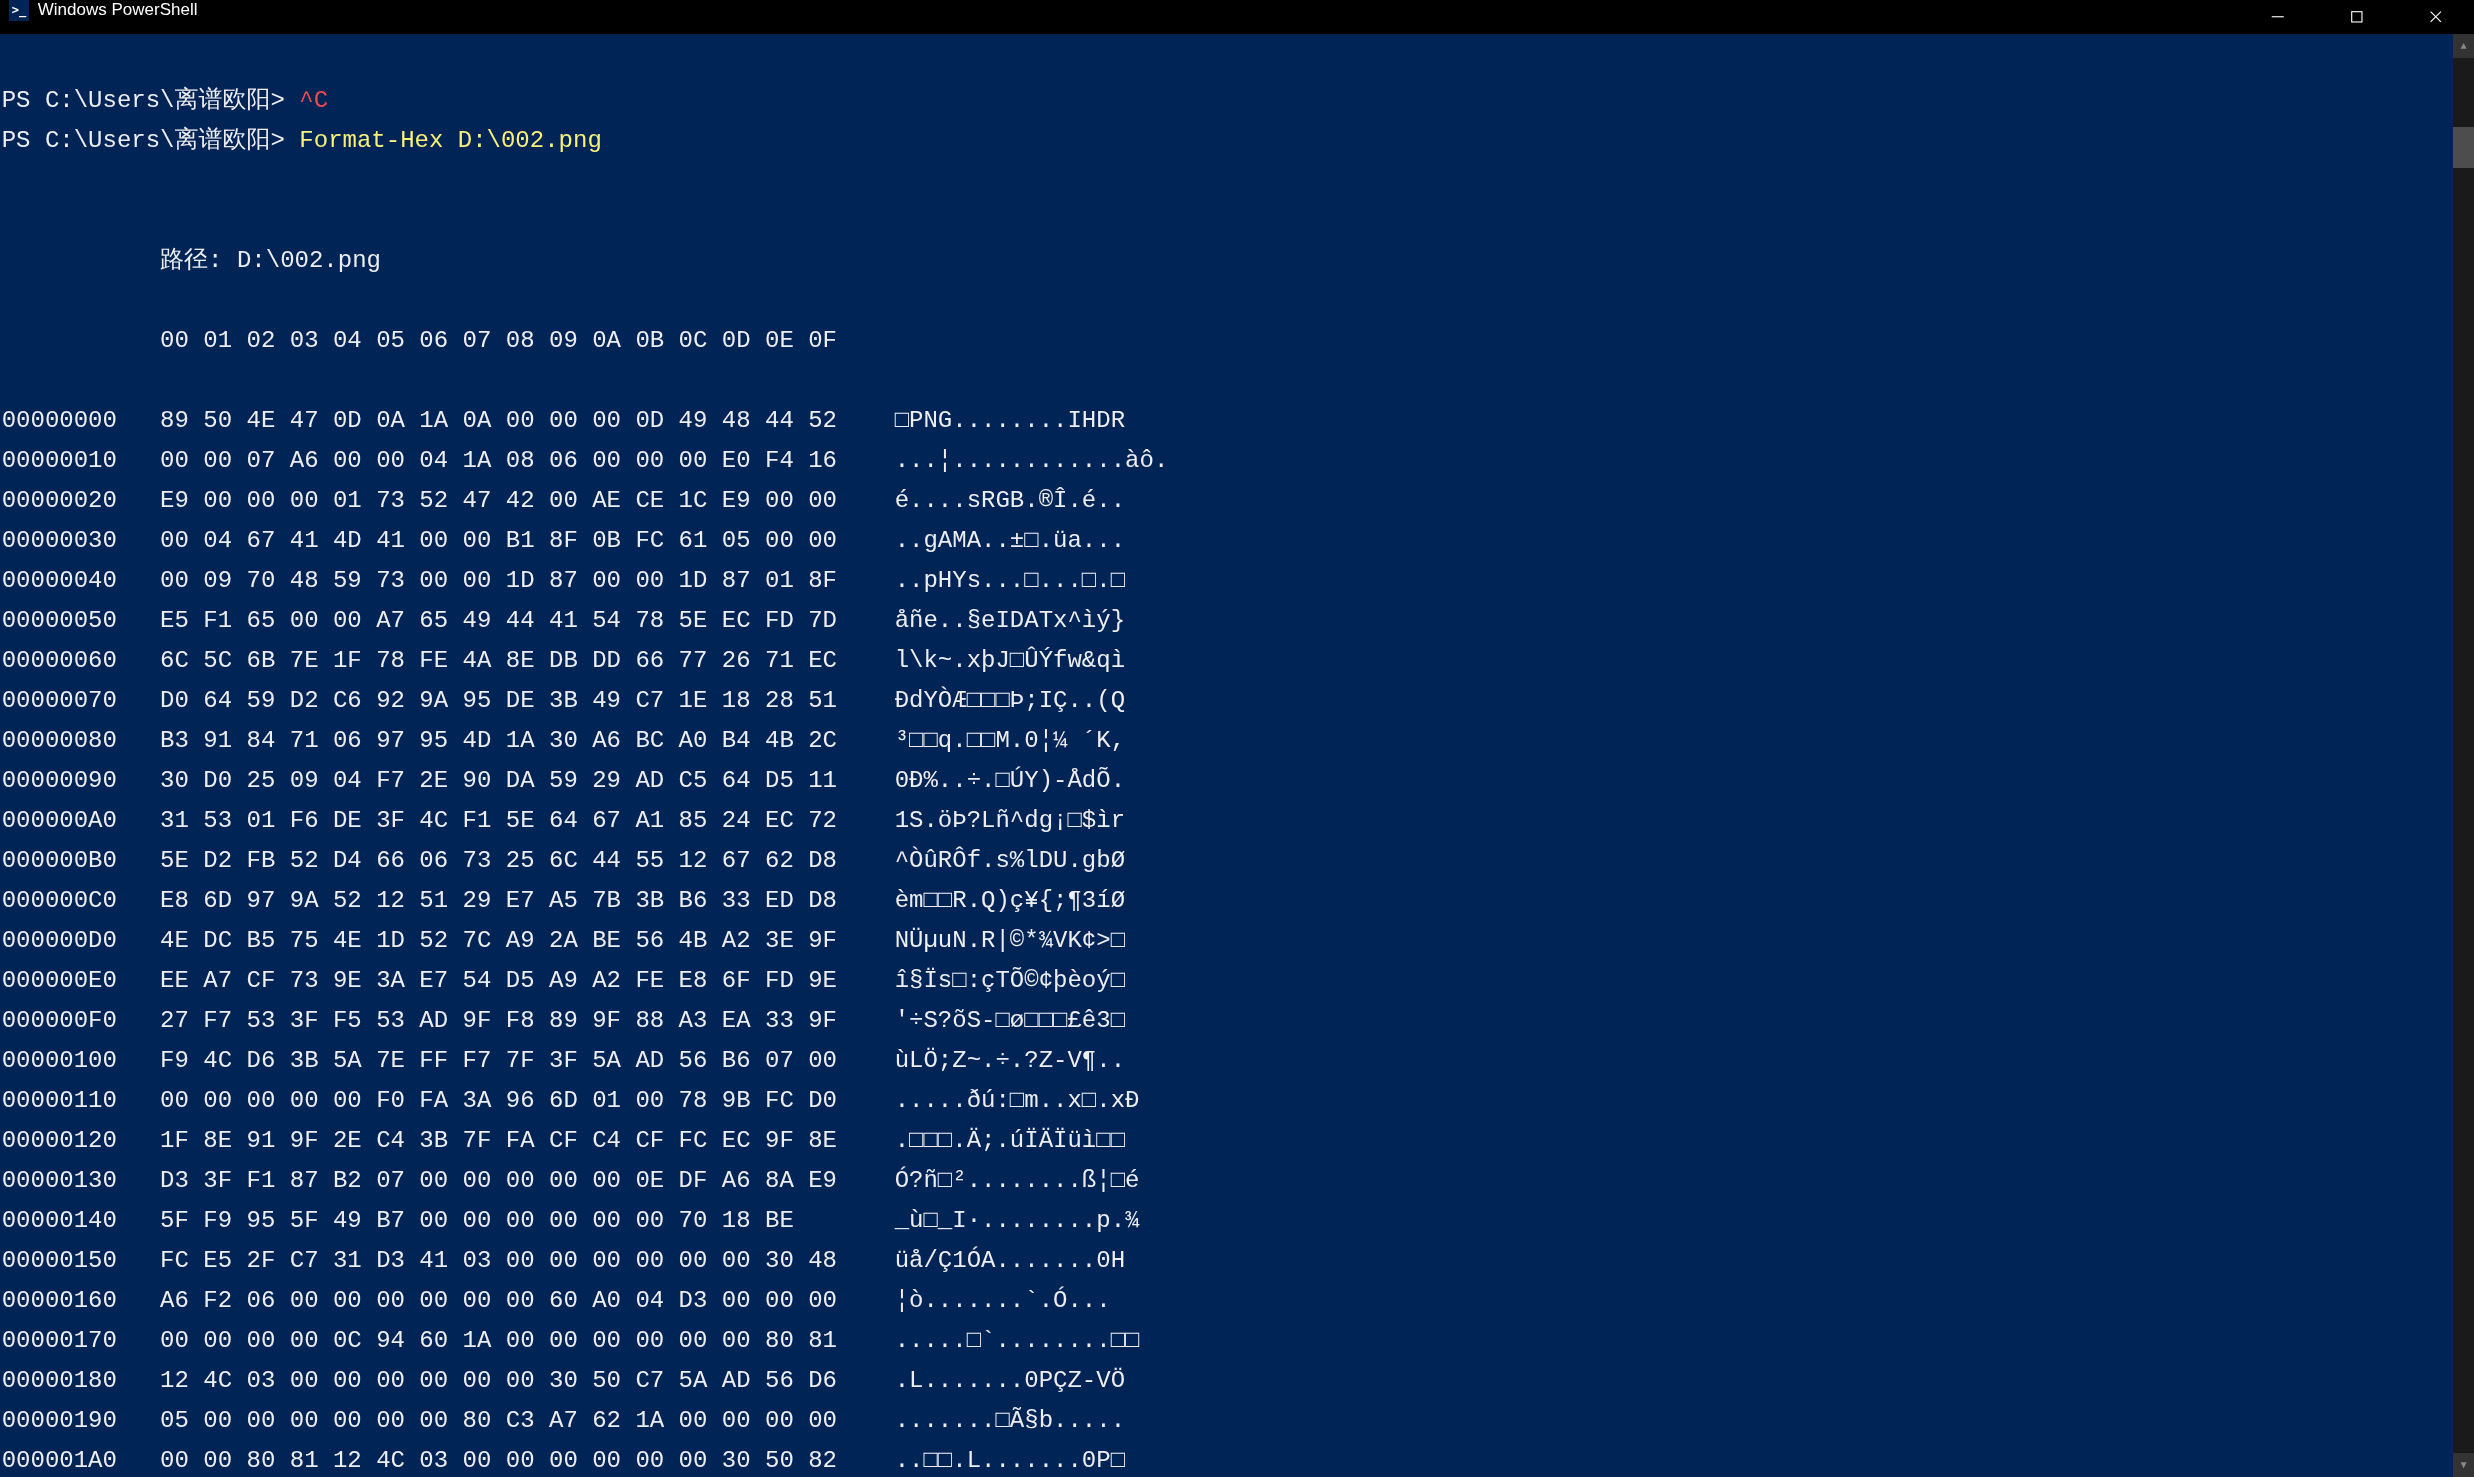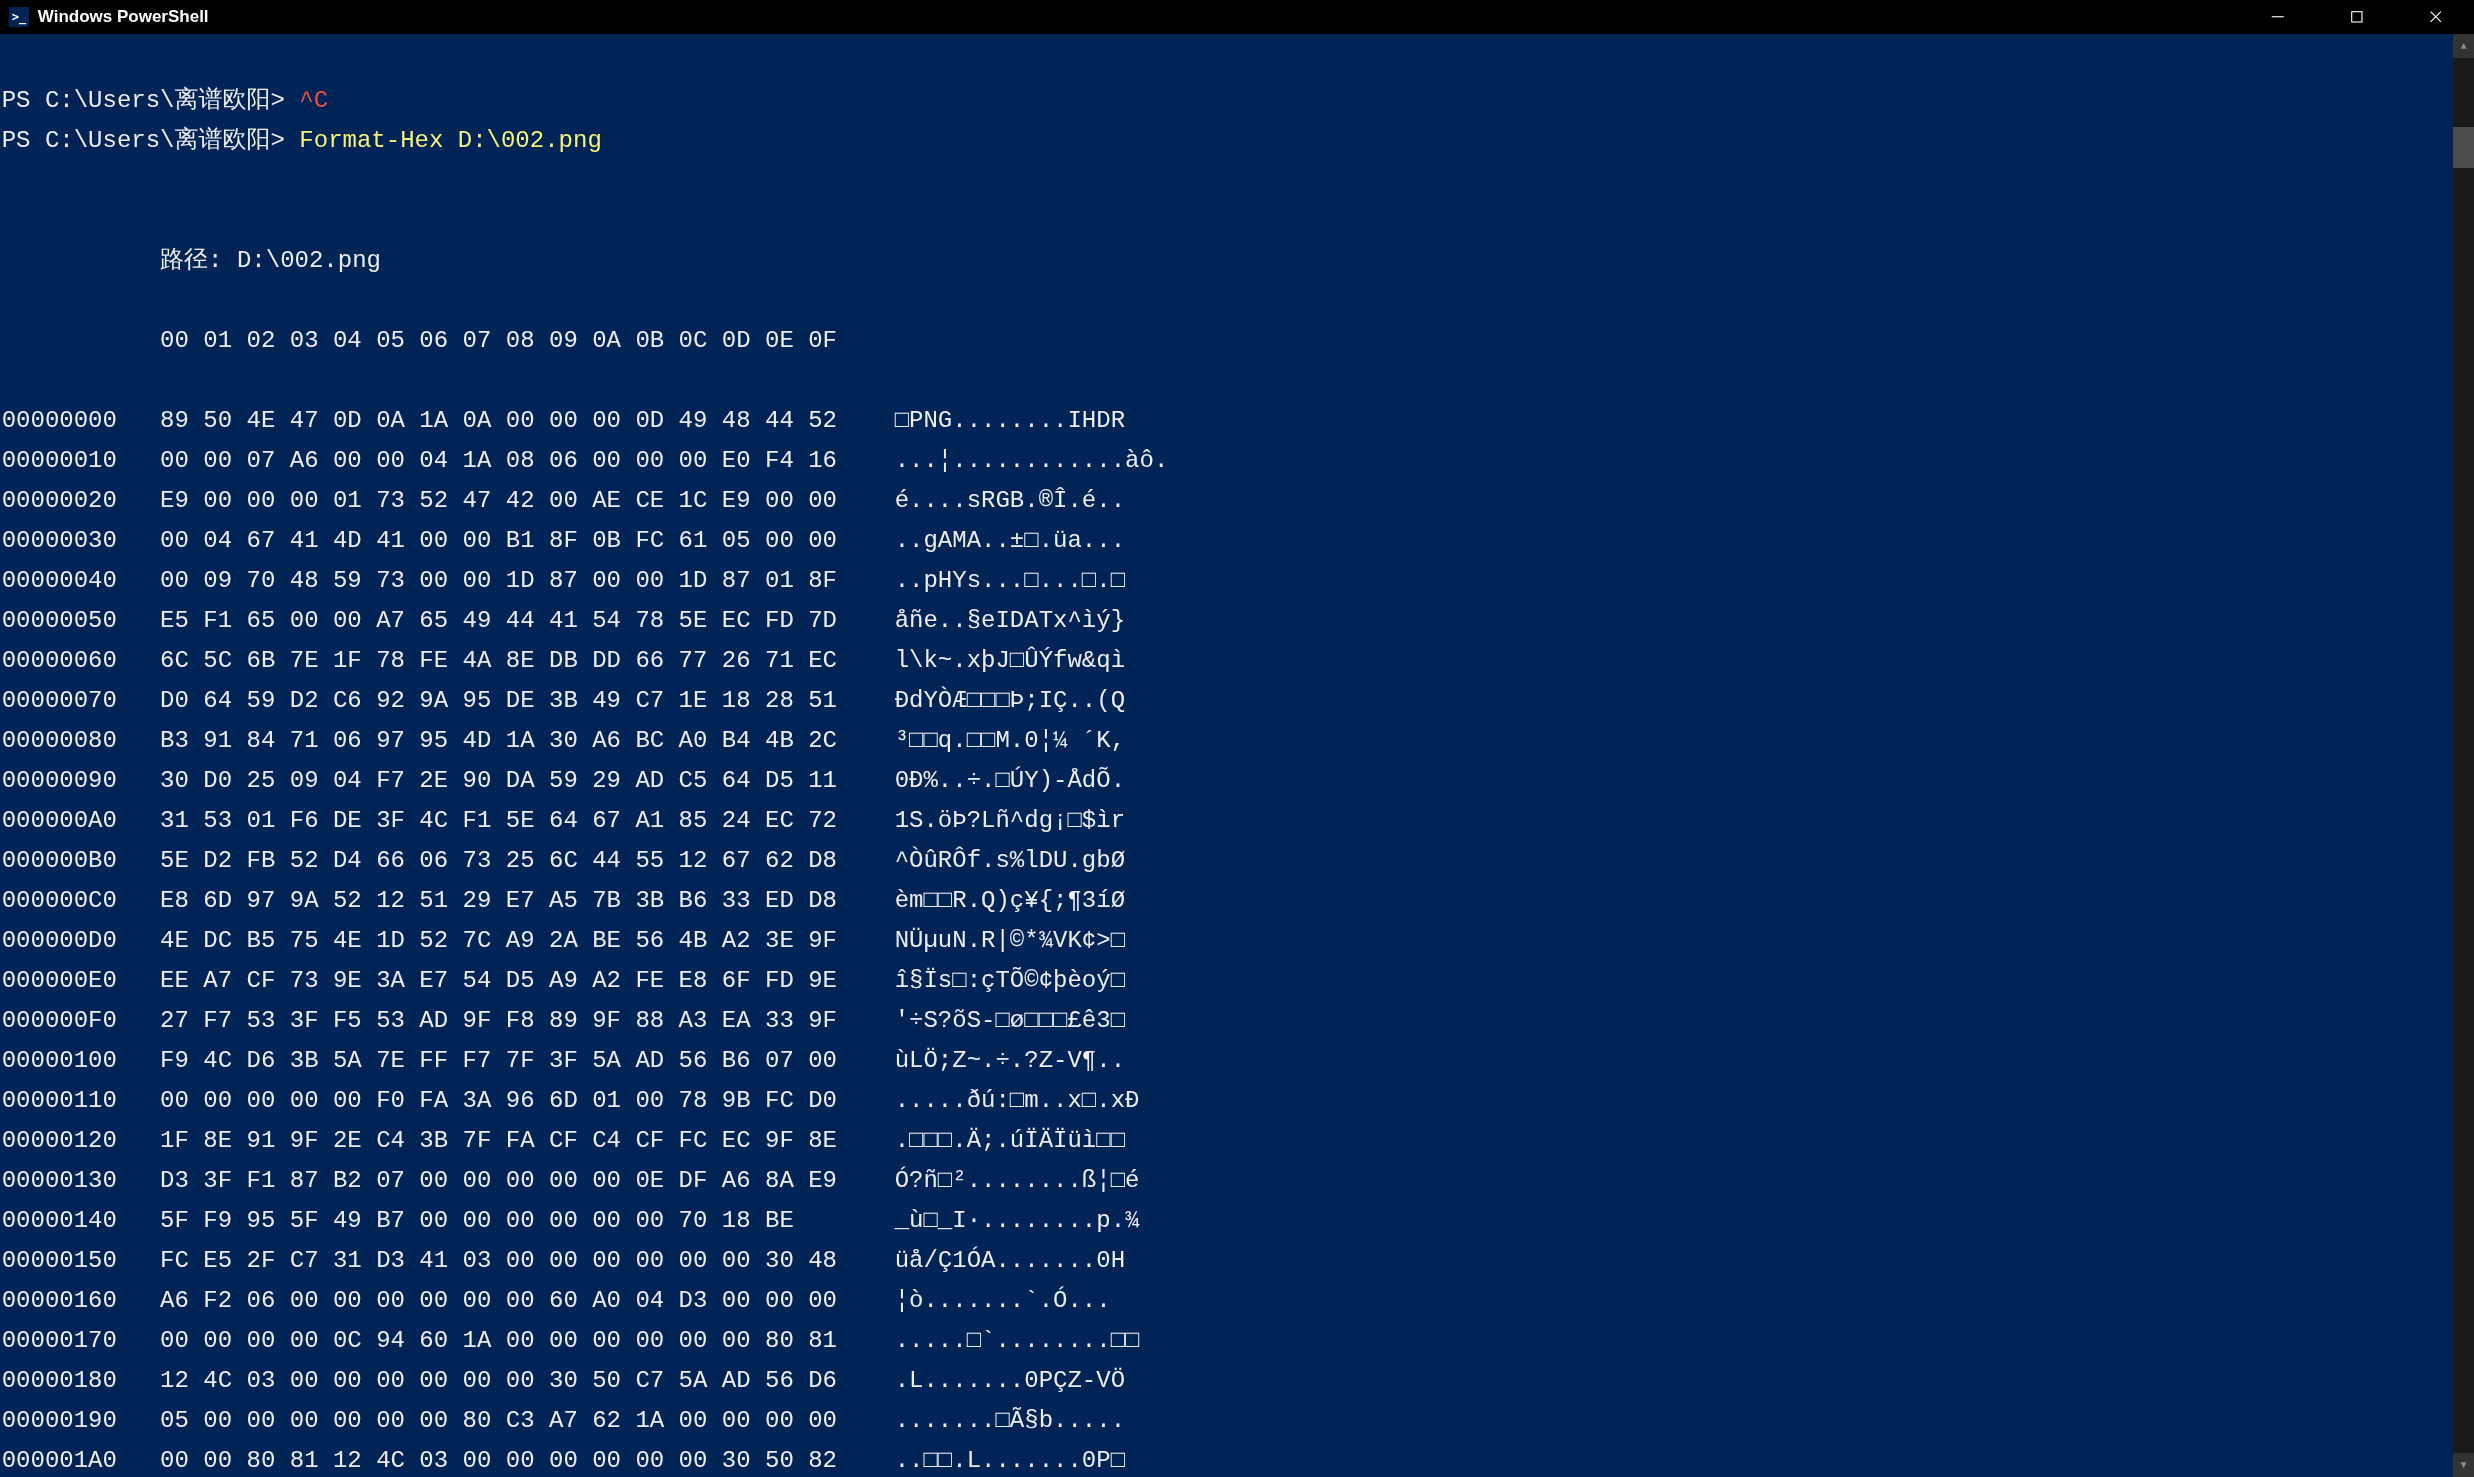--- a/index.html
+++ b/index.html
@@ -1,16 +1,16 @@
 <!DOCTYPE html>
 <html style="font-size:13.7px"><head>
 <meta charset="utf-8">
 <style>
   html,body{margin:0;padding:0;width:2475px;height:1478px;background:#000;font-family:Consolas,'Courier New',monospace;overflow:hidden}
-  .titlebar{height:34px;background:#000;display:flex;align-items:center;color:#fff;font-family:'Segoe UI',sans-serif;font-size:17px;font-weight:700}
+  .titlebar{height:34px;background:#000;display:flex;align-items:flex-start;color:#fff;font-family:'Segoe UI',sans-serif;font-size:17px;font-weight:400}
   .titlebar .icon{width:20.6px;height:20.6px;background:#012456;margin:0 8.6px 0 8.6px;position:relative;display:flex;align-items:center;justify-content:center}
   .titlebar .icon::before{content:">_";color:#fff;font-family:Consolas,monospace;font-size:12px;font-weight:700}
   .winbtns{margin-left:auto;display:flex;height:34px}
   .winbtn{width:79px;height:34px;display:flex;align-items:center;justify-content:center;color:#fff}
   .winbtn svg{stroke:#fff;fill:none;stroke-width:1.3}
   .client{position:absolute;top:34px;left:0;right:20.6px;bottom:0;background:#012456;overflow:hidden}
   .term{padding:6.9px 1.7px 0 1.7px;color:#eeedf0;font-size:24px;line-height:40px;white-space:pre}
   .prompt{color:#eeedf0}
   .red{color:#f14c4c}
   .yellow{color:#f9f17a}

